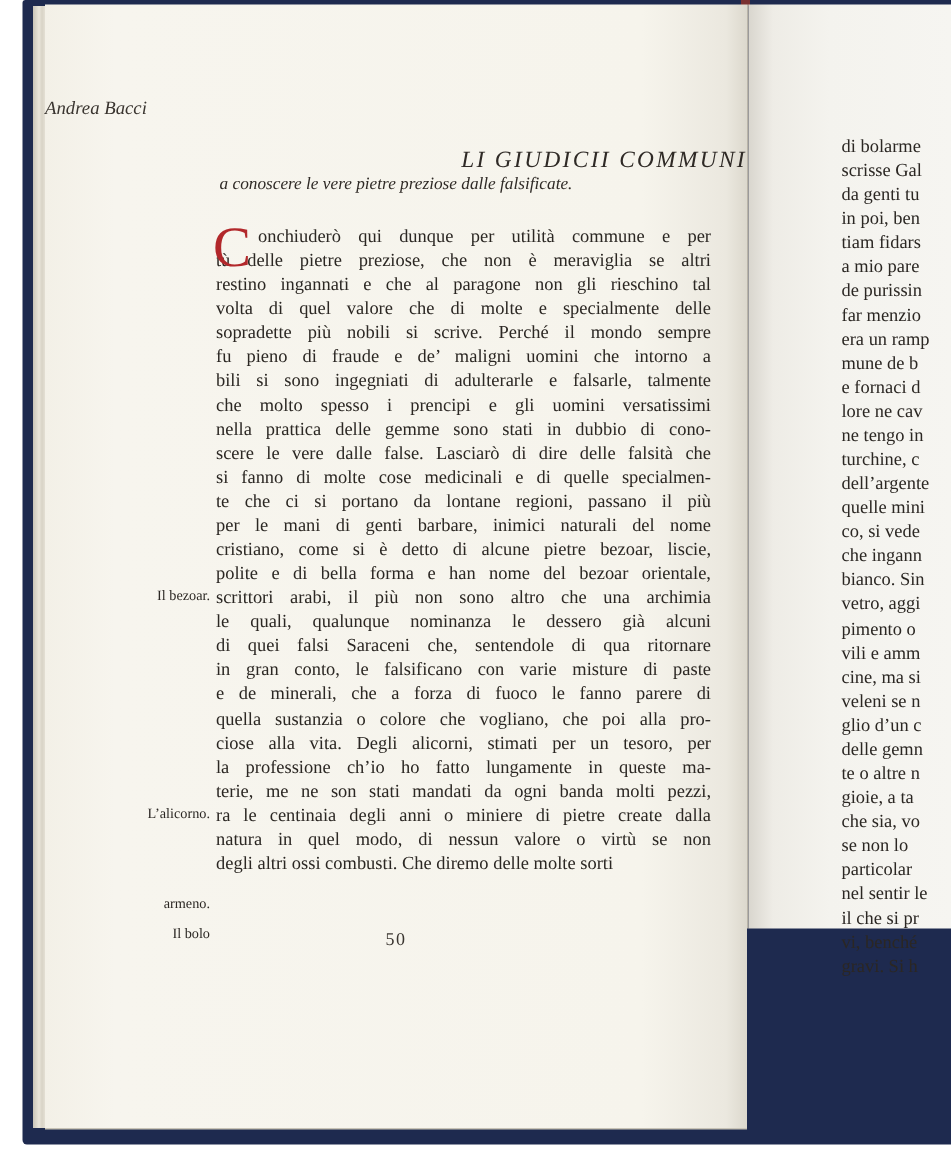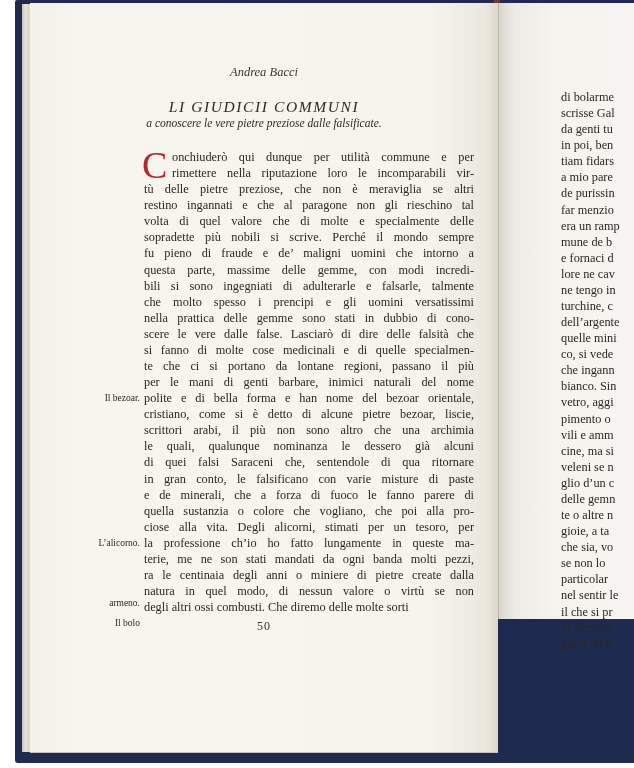--- a/index.html
+++ b/index.html
@@ -24,25 +24,25 @@
       background: linear-gradient(to right, #f3f0e7 0%, #f7f5ee 10%, #f6f4ec 85%, #ebe8df 97%, #dcd8cd 100%);
       border-bottom: 1px solid #c8c3b6;
     }
     .right-page {
       position: absolute; left: 498px; top: 3px; width: 136px; height: 616px;
       background: linear-gradient(to right, #d9d6ce 0%, #eeece6 12%, #f4f3ee 40%, #f6f5f1 100%);
       border-left: 1px solid #b9b4a8;
     }
     .running-head {
       position: absolute; left: 0; width: 468px; top: 62px;
-      text-align: center; font-style: italic; font-size: 12.5px; color: #3a3530;
+      text-align: left; font-style: italic; font-size: 12.5px; color: #3a3530;
     }
     .chapter-title {
       position: absolute; left: 0; width: 468px; top: 95px;
-      text-align: center; font-style: italic; font-size: 15.5px; letter-spacing: 1.6px; color: #2f2a26;
+      text-align: right; font-style: italic; font-size: 15.5px; letter-spacing: 1.6px; color: #2f2a26;
     }
     .chapter-subtitle {
       position: absolute; left: 0; width: 468px; top: 114px;
       text-align: center; font-style: italic; font-size: 11.5px; color: #2f2a26;
     }
     .body-text {
       position: absolute; left: 114px; top: 146px; width: 330px;
       font-size: 12.3px; line-height: 16.08px; color: #2b2723;
     }
     .body-text .line {
@@ -81,36 +81,34 @@
 <div class="page-edges"></div>
 
 <div class="left-page">
   <div class="running-head">Andrea Bacci</div>
   <div class="chapter-title">LI GIUDICII COMMUNI</div>
   <div class="chapter-subtitle">a conoscere le vere pietre preziose dalle falsificate.</div>
 
   <div class="body-text" id="left-body">
     <span class="dropcap">C</span>
   <span class="line indent" style="padding-left: 28px;">onchiuderò qui dunque per utilità commune e per</span>
-      <span class="line indent" style="padding-left: 28px;">rimettere nella riputazione loro le incomparabili vir-</span>
       <span class="line">tù delle pietre preziose, che non è meraviglia se altri</span>
       <span class="line">restino ingannati e che al paragone non gli rieschino tal</span>
       <span class="line">volta di quel valore che di molte e specialmente delle</span>
       <span class="line">sopradette più nobili si scrive. Perché il mondo sempre</span>
       <span class="line">fu pieno di fraude e de’ maligni uomini che intorno a</span>
-      <span class="line">questa parte, massime delle gemme, con modi incredi-</span>
       <span class="line">bili si sono ingegniati di adulterarle e falsarle, talmente</span>
       <span class="line">che molto spesso i prencipi e gli uomini versatissimi</span>
       <span class="line">nella prattica delle gemme sono stati in dubbio di cono-</span>
       <span class="line">scere le vere dalle false. Lasciarò di dire delle falsità che</span>
       <span class="line">si fanno di molte cose medicinali e di quelle specialmen-</span>
       <span class="line">te che ci si portano da lontane regioni, passano il più</span>
       <span class="line">per le mani di genti barbare, inimici naturali del nome</span>
+      <span class="line">cristiano, come si è detto di alcune pietre bezoar, liscie,</span>
       <span class="line">polite e di bella forma e han nome del bezoar orientale,</span>
-      <span class="line">cristiano, come si è detto di alcune pietre bezoar, liscie,</span>
       <span class="line">scrittori arabi, il più non sono altro che una archimia</span>
       <span class="line">le quali, qualunque nominanza le dessero già alcuni</span>
       <span class="line">di quei falsi Saraceni che, sentendole di qua ritornare</span>
       <span class="line">in gran conto, le falsificano con varie misture di paste</span>
       <span class="line">e de minerali, che a forza di fuoco le fanno parere di</span>
       <span class="line">quella sustanzia o colore che vogliano, che poi alla pro-</span>
       <span class="line">ciose alla vita. Degli alicorni, stimati per un tesoro, per</span>
       <span class="line">la professione ch’io ho fatto lungamente in queste ma-</span>
       <span class="line">terie, me ne son stati mandati da ogni banda molti pezzi,</span>
       <span class="line">ra le centinaia degli anni o miniere di pietre create dalla</span>

